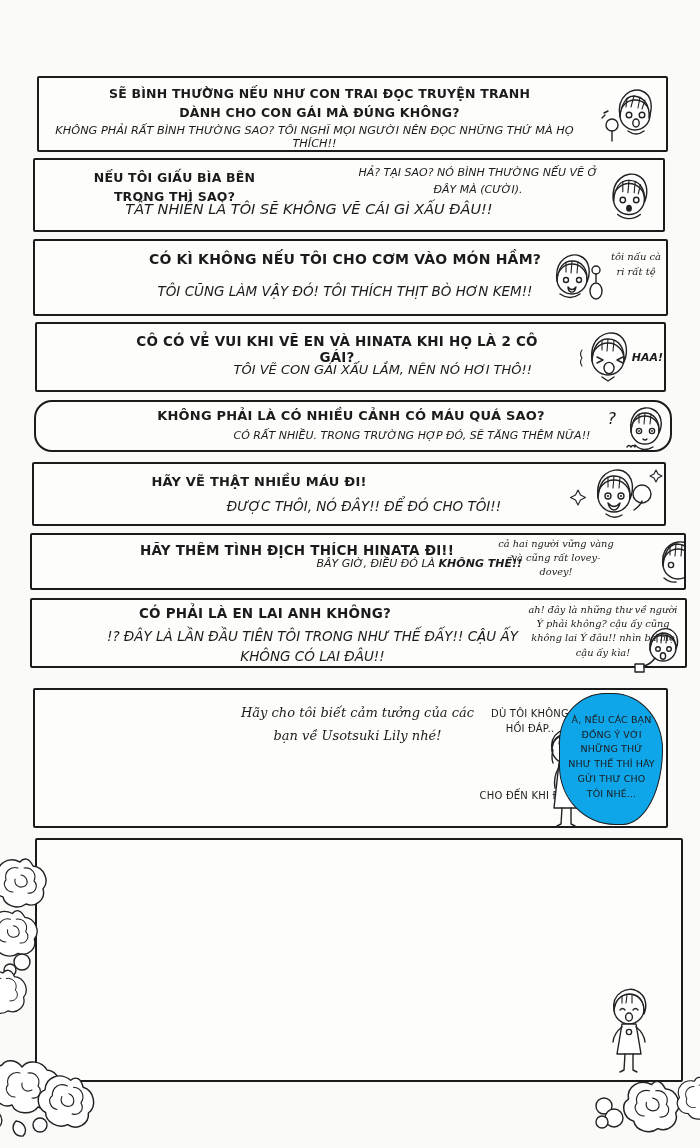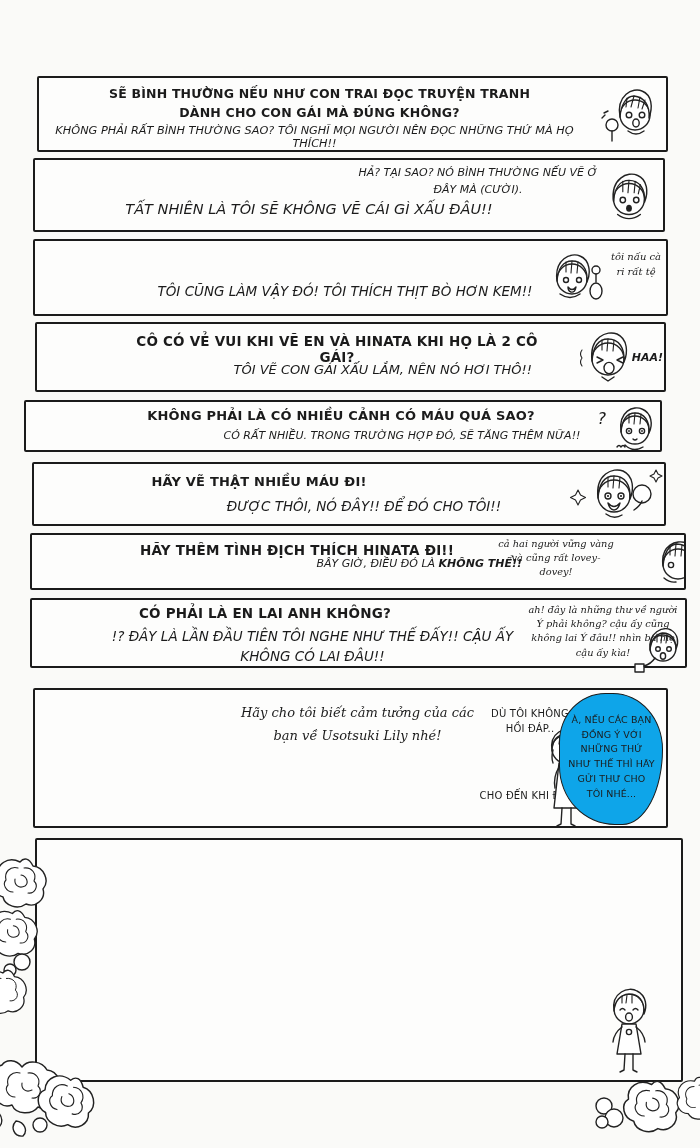--- a/index.html
+++ b/index.html
@@ -36,34 +36,36 @@
       <path class="ln thin" d="M34 15 L31 26 M40 16 L38 27 M27 17 L26 26 M45 19 L42 28"></path>
       <circle class="ln" cx="29" cy="34" r="2.8"></circle>
         <circle class="ln" cx="42" cy="34" r="2.8"></circle>
       <ellipse class="fw" cx="36" cy="42" rx="3.2" ry="4"></ellipse>
       <circle class="fw" cx="12" cy="44" r="6"></circle>
       <path class="ln" d="M12 50 L12 60 M5 34 l-3 3 M8 30 l-4 2 M28 50 q8 6 16 0"></path>
     </svg>
   </section>
 
   <section class="panel" style="left:33px;top:158px;width:632px;height:74px;">
+    <div class="txt q" style="left:42px;top:8px;width:195px;font-size:12.5px;line-height:1.55;text-align:center;">NẾU TÔI GIẤU BÌA BÊN TRONG THÌ SAO?</div>
     <div class="txt a ctr" style="left:312px;top:5px;width:262px;font-size:11px;line-height:1.5;">HẢ? TẠI SAO? NÓ BÌNH THƯỜNG NẾU VẼ Ở ĐÂY MÀ (CƯỜI).</div>
     <div class="txt a ctr" style="left:55px;right:135px;top:41px;font-size:14.5px;">TẤT NHIÊN LÀ TÔI SẼ KHÔNG VẼ CÁI GÌ XẤU ĐÂU!!</div>
     <svg style="right:6px;top:8px;" width="56" height="62" viewBox="0 0 54 60">
       <circle class="fw" cx="27" cy="30" r="15"></circle>
       <path class="fw" d="M12 32 C9 10 26 3 35 7 C45 11 46 24 42 33 C43 20 37 12 27 12 C18 12 13 20 12 32 Z"></path>
       <path class="ln thin" d="M27 12 L26 24 M33 13 L32 24 M21 13 L21 23 M38 16 L36 25"></path>
       <circle class="ln" cx="21" cy="31" r="2.6"></circle>
         <circle class="ln" cx="34" cy="31" r="2.6"></circle>
       <ellipse cx="27" cy="39" rx="2.8" ry="3.4" fill="#222"></ellipse>
       <path class="ln" d="M16 45 q11 8 22 0"></path>
     </svg>
   </section>
 
   <section class="panel" style="left:33px;top:239px;width:635px;height:77px;">
+    <div class="txt q ctr" style="left:110px;top:10px;width:400px;font-size:14px;">CÓ KÌ KHÔNG NẾU TÔI CHO CƠM VÀO MÓN HẦM?</div>
     <div class="txt a ctr" style="left:95px;top:42px;width:430px;font-size:13.5px;">TÔI CŨNG LÀM VẬY ĐÓ! TÔI THÍCH THỊT BÒ HƠN KEM!!</div>
     <div class="txt hand" style="right:2px;top:9px;width:56px;font-size:10px;">tôi nấu cà ri rất tệ</div>
     <svg style="right:58px;top:7px;" width="60" height="66" viewBox="0 0 60 66">
       <circle class="fw" cx="24" cy="31" r="15"></circle>
       <path class="fw" d="M9 33 C6 11 23 4 32 8 C42 12 43 25 39 34 C40 21 34 13 24 13 C15 13 10 21 9 33 Z"></path>
       <path class="ln thin" d="M24 13 L23 25 M30 14 L29 25 M18 14 L18 24"></path>
       <circle class="ln" cx="18" cy="32" r="2.5"></circle>
         <circle class="ln" cx="31" cy="32" r="2.5"></circle>
       <path class="fw" d="M20 39 q4 5 8 0 q-1 6 -5 5 q-3 -1 -3 -5 Z"></path>
       <circle class="fw" cx="48" cy="22" r="4"></circle>
@@ -81,21 +83,21 @@
       <circle class="fw" cx="30" cy="31" r="16"></circle>
       <path class="fw" d="M14 33 C11 9 29 2 39 6 C50 11 50 25 46 34 C47 20 41 11 30 11 C20 11 15 20 14 33 Z"></path>
       <path class="ln thin" d="M30 11 L29 23 M36 12 L35 23 M24 12 L24 22"></path>
       <path class="ln" d="M19 29 l6 3 l-6 3 M45 29 l-6 3 l6 3"></path>
       <ellipse class="fw" cx="31" cy="40" rx="5" ry="5.6"></ellipse>
       <path class="ln thin" d="M4 22 q-3 4 0 8 q-3 4 0 8"></path>
       <path class="ln" d="M24 49 l6 4 l6 -4"></path>
     </svg>
   </section>
 
-  <section class="panel" style="left:24px;top:400px;width:638px;height:52px;">
+  <section class="panel" style="left:34px;top:400px;width:638px;height:52px;border-radius:18px;">
     <div class="txt q ctr" style="left:105px;top:6px;width:420px;font-size:13px;">KHÔNG PHẢI LÀ CÓ NHIỀU CẢNH CÓ MÁU QUÁ SAO?</div>
     <div class="txt a ctr" style="left:150px;top:27px;width:452px;font-size:11px;">CÓ RẤT NHIỀU. TRONG TRƯỜNG HỢP ĐÓ, SẼ TĂNG THÊM NỮA!!</div>
     <div class="txt a" style="right:54px;top:7px;font-size:16px;">?</div>
     <svg style="right:-2px;top:1px;" width="54" height="56" viewBox="0 0 52 56">
       <circle class="fw" cx="26" cy="27" r="14"></circle>
       <path class="fw" d="M12 29 C9 8 25 2 33 6 C43 10 44 22 40 30 C41 18 35 10 26 10 C17 10 13 18 12 29 Z"></path>
       <path class="ln thin" d="M26 10 L25 21 M32 11 L31 21 M20 11 L20 20"></path>
       <circle class="ln" cx="20" cy="28" r="2.6"></circle>
         <circle class="ln" cx="33" cy="28" r="2.6"></circle>
       <circle cx="20" cy="28" r="0.9" fill="#222"></circle>
@@ -134,21 +136,21 @@
       <circle class="fw" cx="30" cy="26" r="15"></circle>
       <path class="fw" d="M15 28 C12 7 29 1 38 5 C44 8 46 16 44 24 C44 13 38 6 29 6 C20 7 16 17 15 28 Z"></path>
       <path class="ln thin" d="M28 6 L27 18 M34 7 L33 18 M22 8 L22 17"></path>
       <circle class="ln" cx="23" cy="27" r="2.6"></circle>
       <path class="ln" d="M16 40 q6 5 12 4"></path>
     </svg>
   </section>
 
   <section class="panel open" style="left:30px;top:598px;width:657px;height:70px;">
     <div class="txt q ctr" style="left:48px;top:5px;width:370px;font-size:13.5px;">CÓ PHẢI LÀ EN LAI ANH KHÔNG?</div>
-    <div class="txt a ctr" style="left:58px;top:26px;width:445px;font-size:13.5px;line-height:1.5;">!? ĐÂY LÀ LẦN ĐẦU TIÊN TÔI NGHE NHƯ THẾ ĐẤY!! CẬU ẤY KHÔNG CÓ LAI ĐÂU!!</div>
+    <div class="txt a ctr" style="left:58px;top:26px;width:445px;font-size:13.5px;line-height:1.5;">!? ĐÂY LÀ LẦN ĐẦU TIÊN TÔI TRONG NHƯ THẾ ĐẤY!! CẬU ẤY KHÔNG CÓ LAI ĐÂU!!</div>
     <svg style="right:4px;top:28px;z-index:0;" width="52" height="46" viewBox="0 0 52 46">
       <circle class="fw" cx="34" cy="20" r="13"></circle>
       <path class="fw" d="M21 22 C19 4 34 -2 42 2 C49 6 50 14 47 21 C47 11 42 5 34 5 C26 6 22 13 21 22 Z"></path>
       <path class="ln thin" d="M33 5 L32 15 M38 6 L37 15 M28 6 L28 14"></path>
       <circle class="ln" cx="29" cy="21" r="2.3"></circle>
         <circle class="ln" cx="40" cy="21" r="2.3"></circle>
       <ellipse class="fw" cx="34" cy="28" rx="2.6" ry="3.2"></ellipse>
       <rect class="fw" x="6" y="36" width="9" height="8"></rect>
       <path class="ln" d="M15 38 q7 -2 11 -8"></path>
     </svg>

